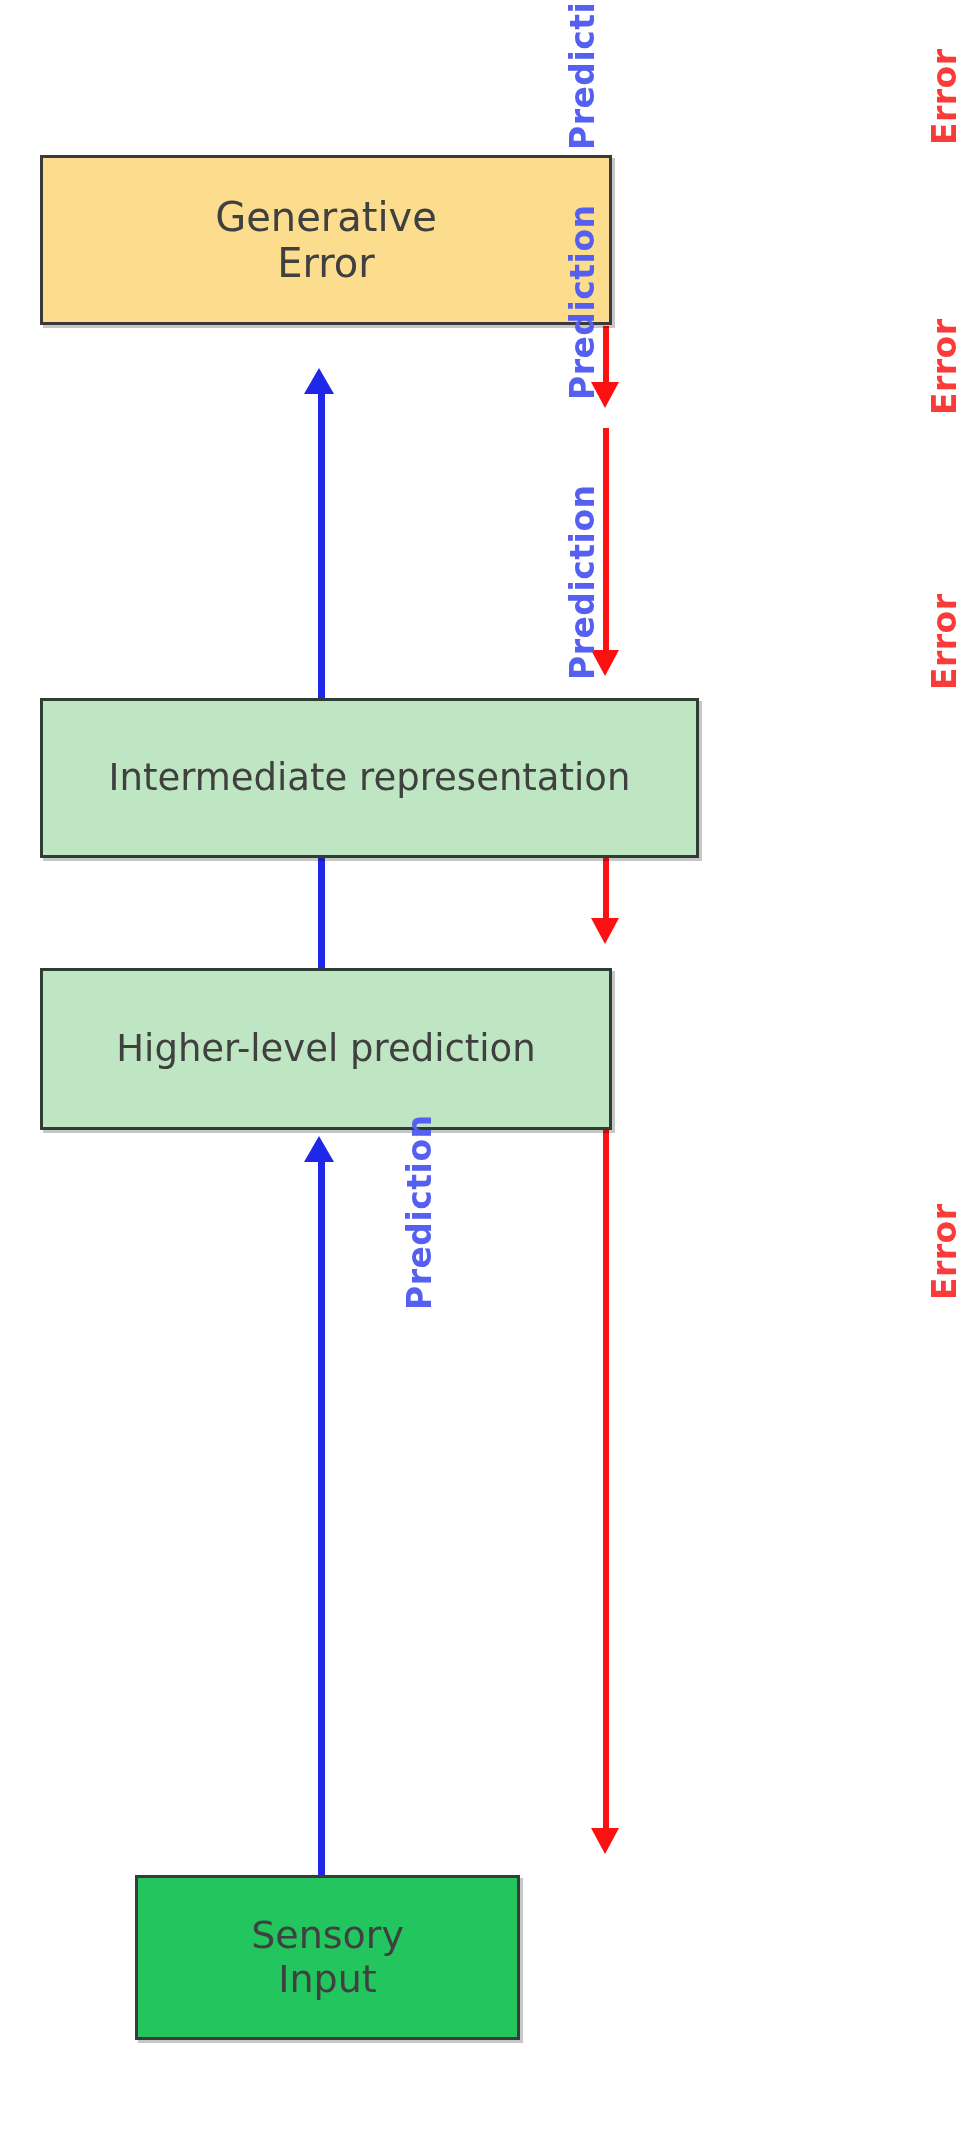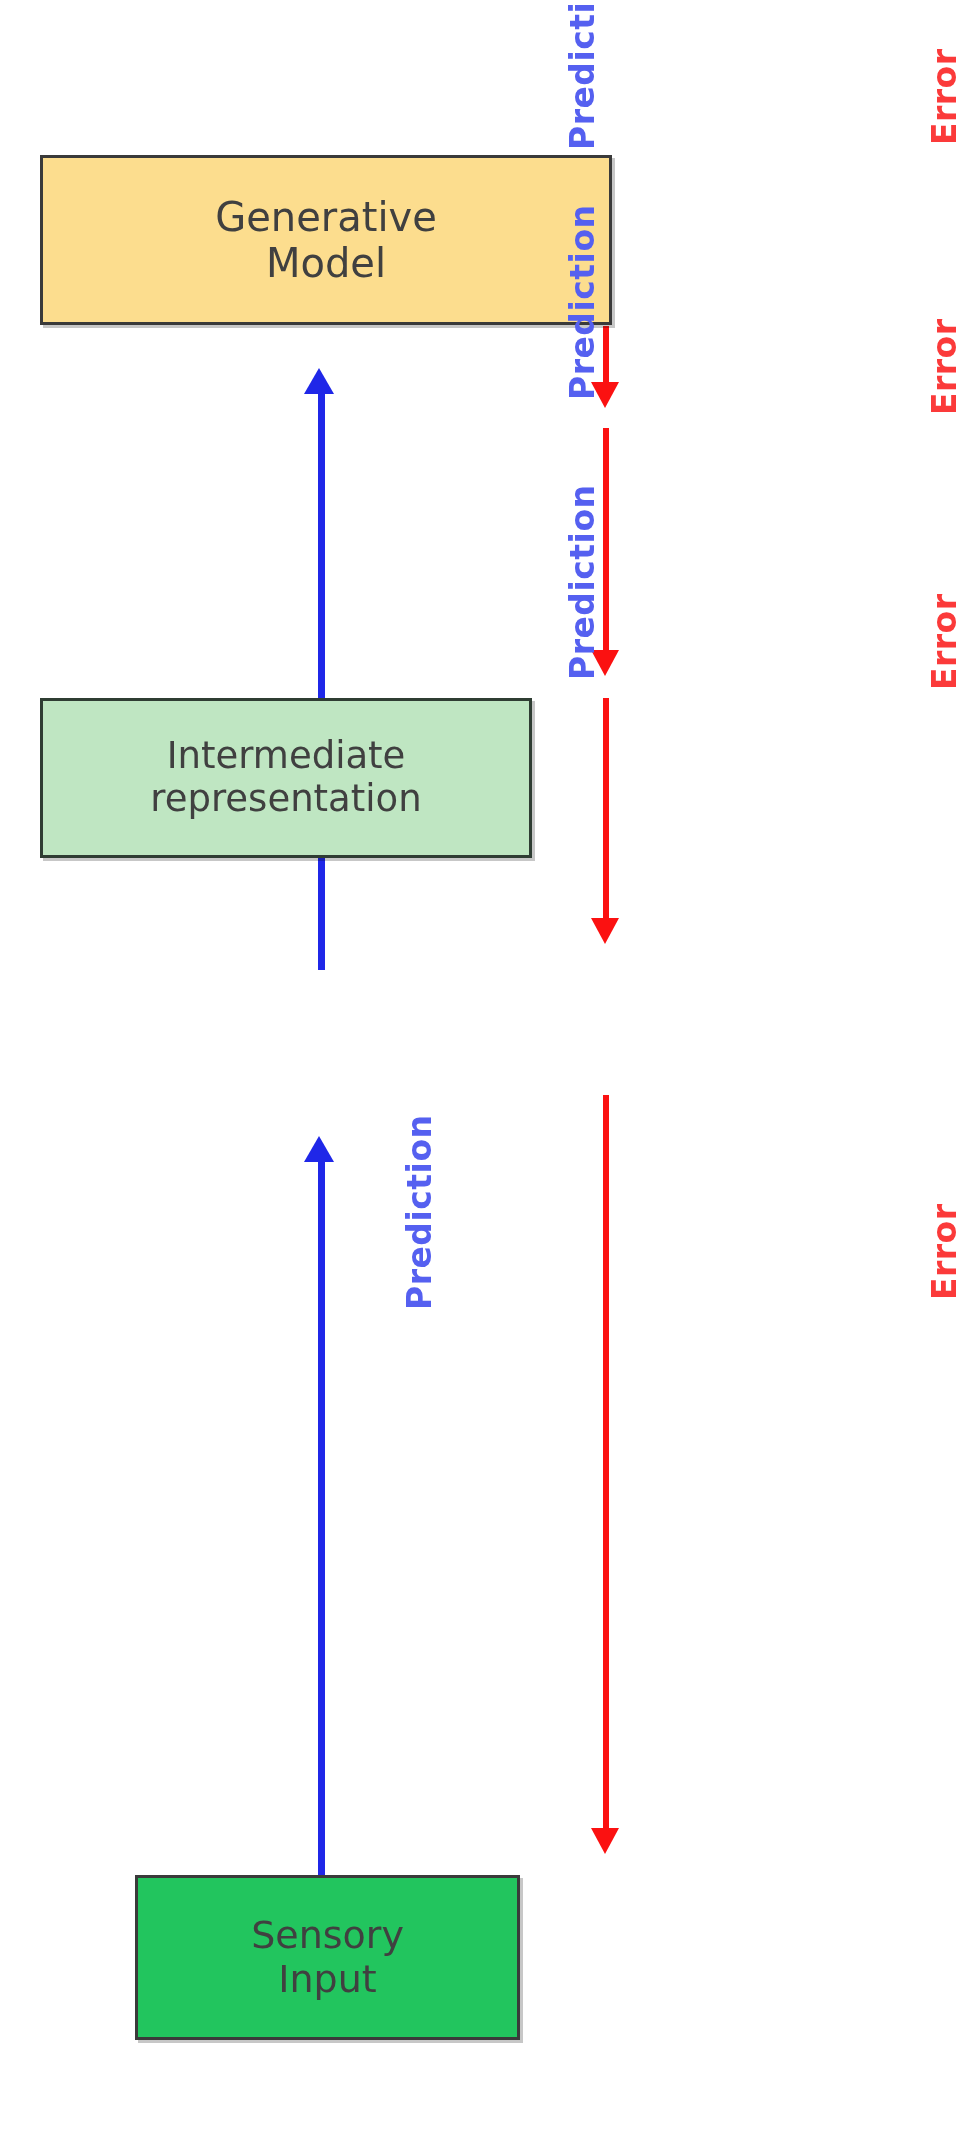--- a/index.html
+++ b/index.html
@@ -53,21 +53,21 @@
   .node.lower {
     left: 40px;
     top: 428px;
     width: 572px;
     height: 162px;
     font-size: 37px;
   }
   .node.intermediate {
     left: 40px;
     top: 698px;
-    width: 492px;
+    width: 659px;
     height: 160px;
     font-size: 37px;
   }
   .node.higher {
     left: 40px;
     top: 968px;
     width: 572px;
     height: 162px;
     font-size: 37px;
   }
@@ -139,28 +139,31 @@
   <div class="head red-down" style="left:591px; top:650px;"></div>
 
   <div class="shaft red" style="left:603px; top:698px; height:226px;"></div>
   <div class="head red-down" style="left:591px; top:918px;"></div>
 
   <div class="shaft red" style="left:603px; top:1095px; height:740px;"></div>
   <div class="head red-down" style="left:591px; top:1828px;"></div>
 
   <div class="node generative">
     <span class="node-label">Generative
-Model</span>
+Error</span>
   </div>
 
 
   <div class="node green intermediate">
     <span class="node-label">Intermediate representation</span>
   </div>
 
+  <div class="node green higher">
+    <span class="node-label">Higher-level prediction</span>
+  </div>
 
   <div class="node sensory">
     <span class="node-label">Sensory
 Input</span>
   </div>
 
   <div class="vlabel blue" style="left:563px; top:150px;">Prediction</div>
 
   <div class="vlabel blue" style="left:563px; top:400px;">Prediction</div>
 

